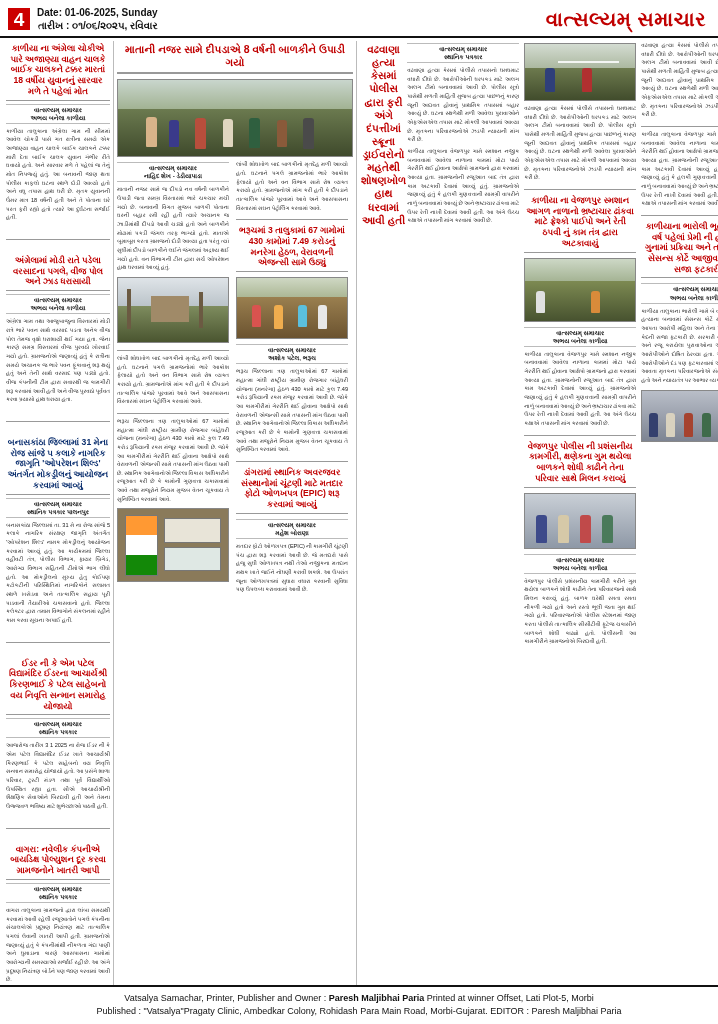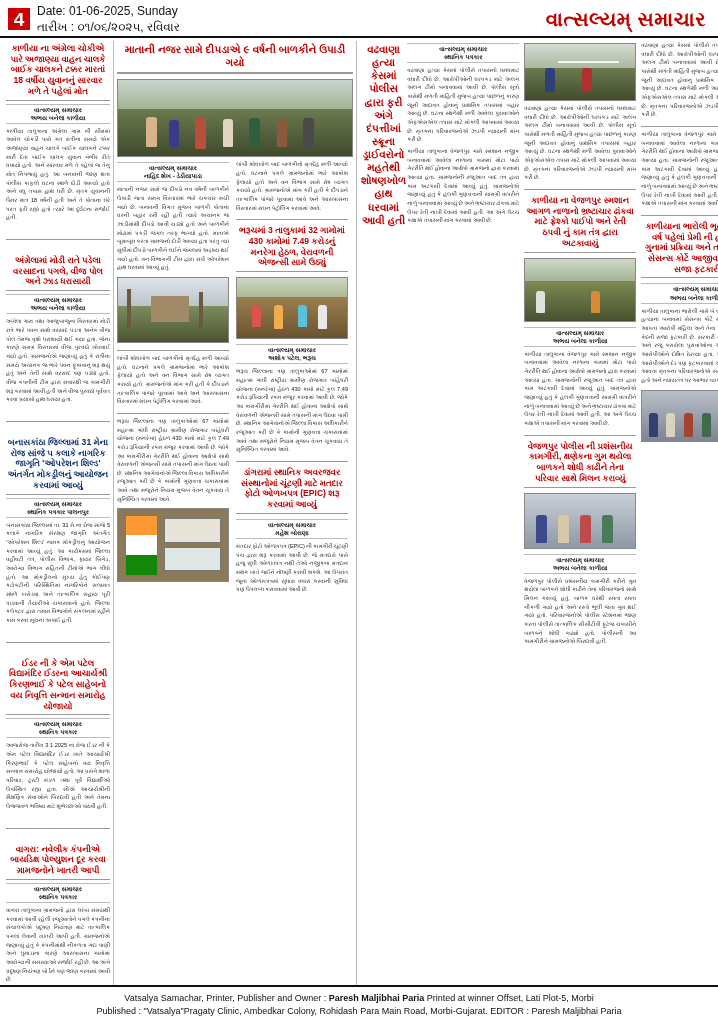--- a/index.html
+++ b/index.html
@@ -29,21 +29,21 @@
   .mast-left { display: flex; align-items: center; gap: 7px; }
   .page-num {
     background: #cc0000;
     color: #fff;
     font-weight: bold;
     font-size: 19px;
     width: 22px; height: 22px;
     display: flex; align-items: center; justify-content: center;
     line-height: 1;
   }
-  .mast-dates { font-size: 12px; line-height: 1.35; color: #111; font-weight: normal;}
+  .mast-dates { font-size: 10px; line-height: 1.35; color: #111; font-weight: bold; text-align: right;}
   .mast-title {
     color: #c00000;
     font-size: 20px;
     font-weight: bold;
     letter-spacing: .5px;
     padding-right: 4px;
   }
 
   
   .content {
@@ -191,21 +191,21 @@
 સ્થાનિક પત્રકાર</div>
         <div class="body">વાગરા તાલુકાના ગ્રામજનો દ્વારા લાંબા સમયથી કરવામાં આવી રહેલી રજૂઆતોને પગલે કંપનીના સંચાલકોએ પ્રદૂષણ નિયંત્રણ માટે તાત્કાલિક પગલાં લેવાની ખાતરી આપી હતી. ગ્રામજનોએ જણાવ્યું હતું કે કંપનીમાંથી નીકળતા ગંદા પાણી અને ધુમાડાના કારણે આસપાસના ગામોમાં આરોગ્યની સમસ્યાઓ સર્જાઈ રહી છે. આ અંગે પ્રદૂષણ નિયંત્રણ બોર્ડને પણ જાણ કરવામાં આવી છે.</div>
       </div>
 
     </div>
 
     <div class="vsep"></div>
 
     <div style="display:flex; flex-direction:column; width:236px;">
 
-      <div class="headline big" style="border-bottom:2px solid #999;">માતાની નજર સામે દીપડાએ ૯ વર્ષની બાળકીને ઉપાડી ગયો</div>
+      <div class="headline big" style="border-bottom:2px solid #999;">માતાની નજર સામે દીપડાએ 8 વર્ષની બાળકીને ઉપાડી ગયો</div>
 
       <div class="photo" style="height:78px; background:#6f7f5c;">
         <div class="sky" style="background:linear-gradient(#c9d6cd,#9fb08f); height:40%;"></div>
         <div class="ground" style="background:linear-gradient(#6b7a4f,#3f4a2c); height:62%;"></div>
         <div class="fig" style="left:12%; bottom:12%; width:11px; height:30px; background:#d8b48a;"></div>
         <div class="fig" style="left:22%; bottom:12%; width:10px; height:27px; background:#3a3a8a;"></div>
         <div class="fig" style="left:33%; bottom:10%; width:11px; height:31px; background:#b84e3c;"></div>
         <div class="fig" style="left:45%; bottom:12%; width:10px; height:28px; background:#e0d6c0;"></div>
         <div class="fig" style="left:56%; bottom:11%; width:11px; height:30px; background:#2f5f3f;"></div>
         <div class="fig" style="left:68%; bottom:12%; width:10px; height:27px; background:#8a5a3a;"></div>
@@ -240,21 +240,21 @@
             <div style="position:absolute; left:42%; top:12%; width:52%; height:34%; background:#e8e4d8; border:1px solid #777;"></div>
             <div style="position:absolute; left:42%; top:52%; width:52%; height:34%; background:#dfe8e4; border:1px solid #777;"></div>
           </div>
         </div>
 
         <div class="col c3" style="width:112px;">
           <div class="body">લાંબી શોધખોળ બાદ બાળકીનો મૃતદેહ મળી આવ્યો હતો. ઘટનાને પગલે ગ્રામજનોમાં ભારે આક્રોશ ફેલાયો હતો અને વન વિભાગ સામે રોષ વ્યક્ત કરાયો હતો. ગ્રામજનોએ માંગ કરી હતી કે દીપડાને તાત્કાલિક પાંજરે પૂરવામાં આવે અને આસપાસના વિસ્તારમાં સઘન પેટ્રોલિંગ કરવામાં આવે.</div>
 
           <div class="rule"></div>
 
-          <div class="headline">ભરૂચમાં 3 તાલુકામાં 32 ગામોમાં 430 કામોમાં 7.49 કરોડનું મનરેગા હેઠળ, વેરાવળની એજન્સી સામે ઉઠ્યું</div>
+          <div class="headline">ભરૂચમાં 3 તાલુકામાં 67 ગામોમાં 430 કામોમાં 7.49 કરોડનું મનરેગા હેઠળ, વેરાવળની એજન્સી સામે ઉઠ્યું</div>
 
           <div class="photo" style="height:62px; background:#9a8f6a;">
             <div class="sky" style="background:linear-gradient(#cfd8c4,#a8b490); height:34%;"></div>
             <div class="ground" style="background:linear-gradient(#9a7f4f,#6b5330); height:68%;"></div>
             <div class="fig" style="left:14%; bottom:18%; width:9px; height:22px; background:#d9534f;"></div>
             <div class="fig" style="left:34%; bottom:16%; width:9px; height:24px; background:#f0ad4e;"></div>
             <div class="fig" style="left:55%; bottom:18%; width:9px; height:22px; background:#5bc0de;"></div>
             <div class="fig" style="left:74%; bottom:16%; width:9px; height:24px; background:#e8e8e8;"></div>
           </div>
 

